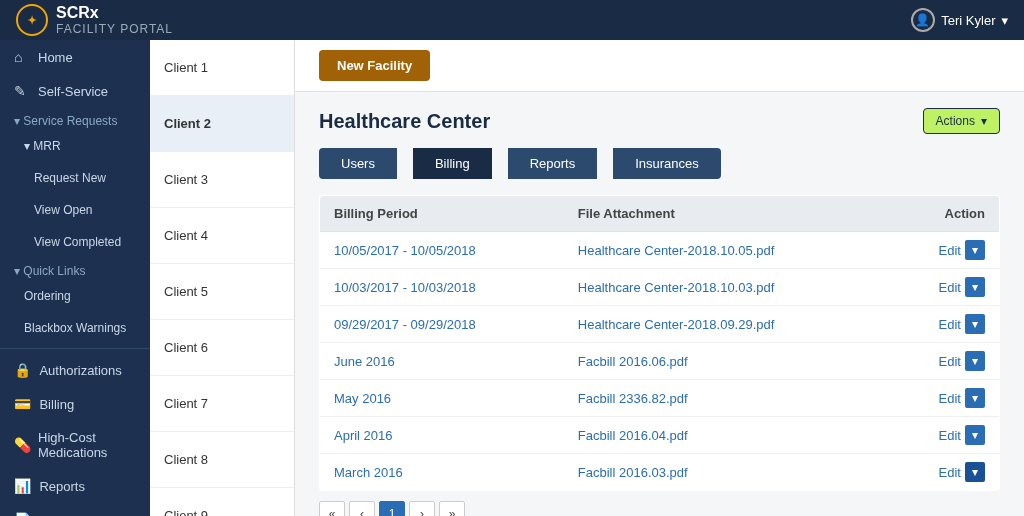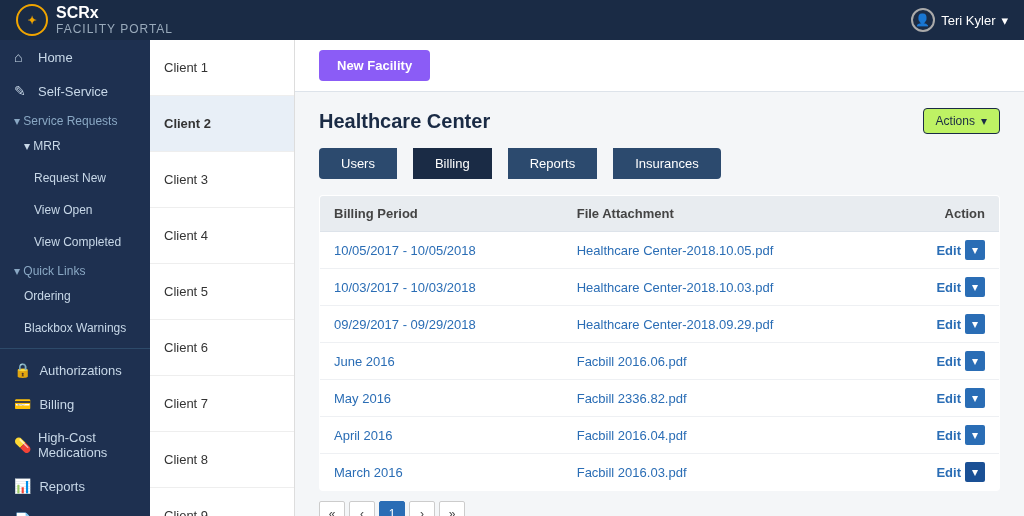--- a/index.html
+++ b/index.html
@@ -107,21 +107,21 @@
       justify-content: space-between;
       border-bottom: 1px solid #dde3ea;
       flex-shrink: 0;
     }
     .page-title {
       font-size: 22px;
       font-weight: bold;
       color: #1a2b45;
     }
     .btn-new-facility {
-      background: #8b5cf6;
+      background: #a16207;
       color: #fff;
       border: none;
       padding: 8px 18px;
       border-radius: 4px;
       font-size: 13px;
       font-weight: bold;
       cursor: pointer;
     }
 
     
@@ -209,21 +209,20 @@
       justify-content: flex-end;
       gap: 0;
     }
     .edit-btn {
       color: #2a6db5;
       background: none;
       border: none;
       cursor: pointer;
       font-size: 13px;
       padding: 2px 4px;
-      font-weight: bold;
     }
     .edit-dropdown-btn {
       background: #2a6db5;
       color: #fff;
       border: none;
       cursor: pointer;
       padding: 3px 7px;
       border-radius: 2px;
       font-size: 12px;
       display: flex;

